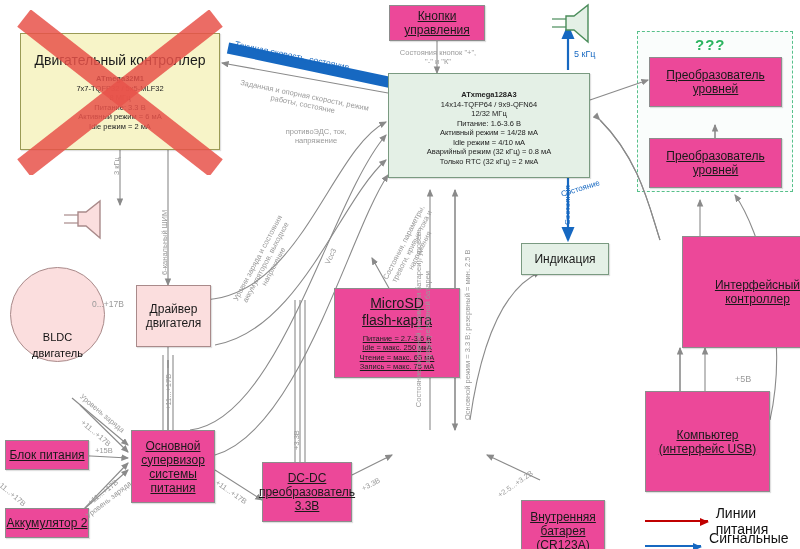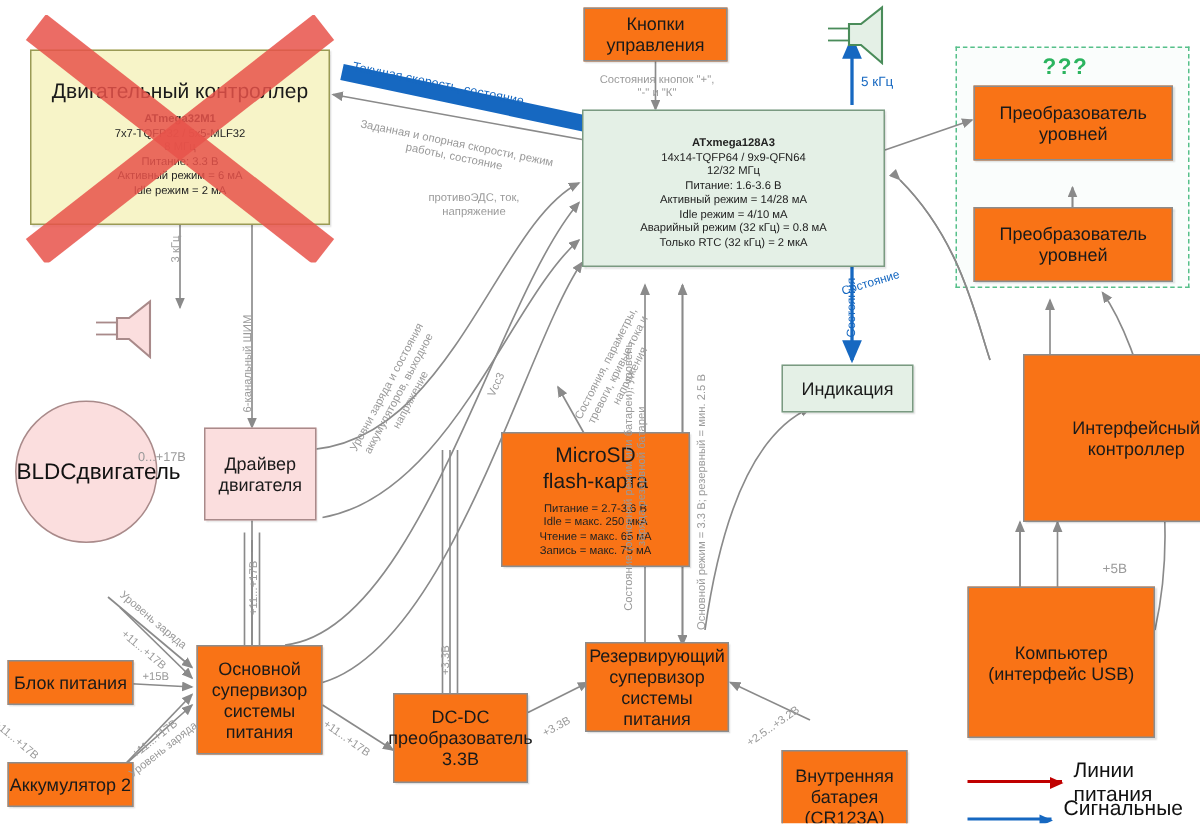--- a/index.html
+++ b/index.html
@@ -30,26 +30,26 @@
     color:#1a1a1a;
     box-shadow:1px 1px 1px rgba(0,0,0,0.12);
   }
   .box .title{font-size:12px;line-height:14px;}
   .box .sub{font-size:7.5px;line-height:9.5px;margin-top:5px;color:#222;}
   .box .sub b{font-weight:bold;}
   .big-title{font-size:14px;line-height:17px;}
   .green{background:#e4f0e6;border-color:#7a9a81;}
   .pink{background:#fbdede;border-color:#a98a8a;}
   .yellow{background:#f7f4c8;border-color:#9a9a55;}
-  .grey{background:#f97316;border-color:#8c8c8c;}
+  .grey{background:#ec4899;border-color:#8c8c8c;text-decoration:underline;}
   .circle{
     position:absolute;border-radius:50%;
     background:#fbdede;border:1px solid #a98a8a;
-    display:flex;align-items:center;justify-content:flex-start;
-    text-align:center;font-size:15px;line-height:16px;color:#111;
+    display:flex;flex-direction:column;align-items:center;justify-content:flex-end;
+    text-align:center;font-size:11px;line-height:16px;color:#111;
   }
   .lbl{
     position:absolute;
     font-size:7.5px;
     line-height:9px;
     color:#9a9a9a;
     white-space:nowrap;
     text-align:center;
     transform-origin:left top;
   }
@@ -256,23 +256,20 @@
       <span>Idle = макс. 250 мкА</span><br>
       <span>Чтение = макс. 65 мА</span><br>
       <span>Запись = макс. 75 мА</span>
     </div>
   </div>
 
   <div class="box grey" style="left:131px;top:430px;width:84px;height:73px;">
     <div class="title">Основной супервизор системы питания</div>
   </div>
 
-  <div class="box grey" style="left:390px;top:428px;width:96px;height:60px;">
-    <div class="title">Резервирующий супервизор системы питания</div>
-  </div>
 
   <div class="box grey" style="left:262px;top:462px;width:90px;height:60px;">
     <div class="title">DC-DC преобразователь 3.3В</div>
   </div>
 
   <div class="box grey" style="left:521px;top:472px;width:84px;height:62px;margin-top:28px;">
     <div class="title">Внутренняя</div>
     <div class="title">батарея</div>
     <div class="title">(CR123A)</div>
   </div>

